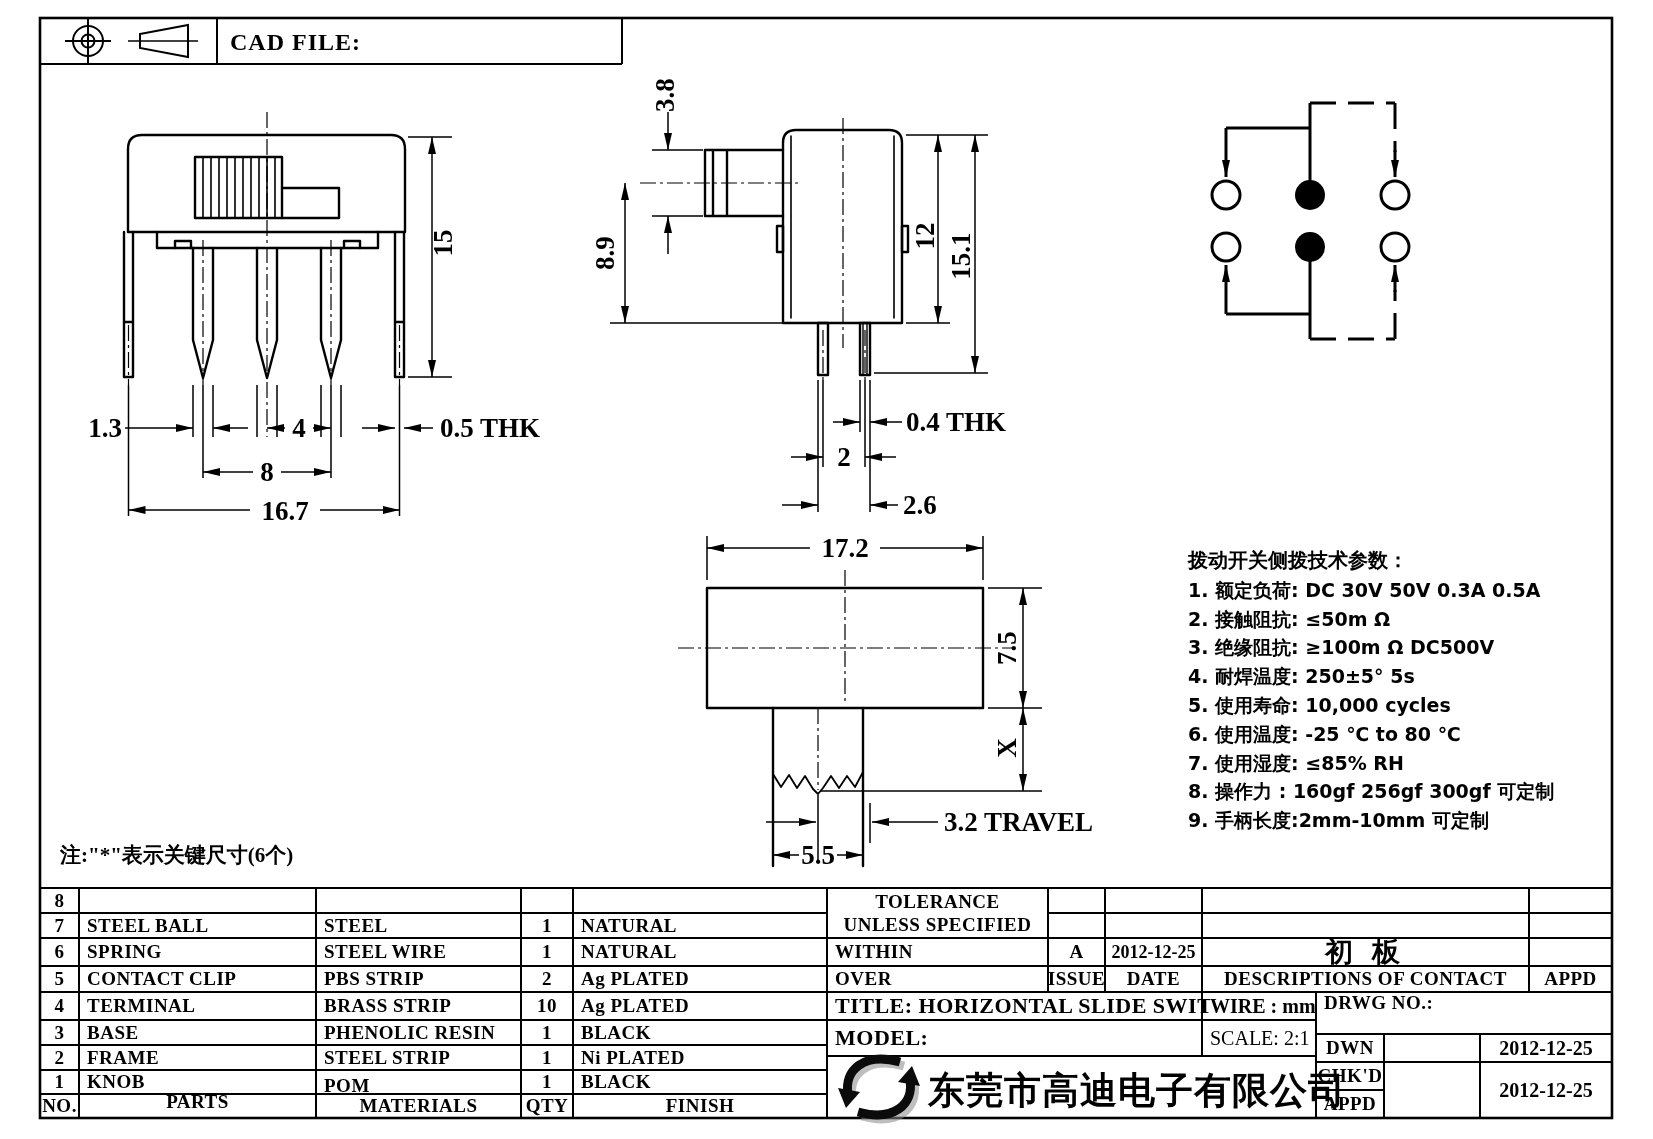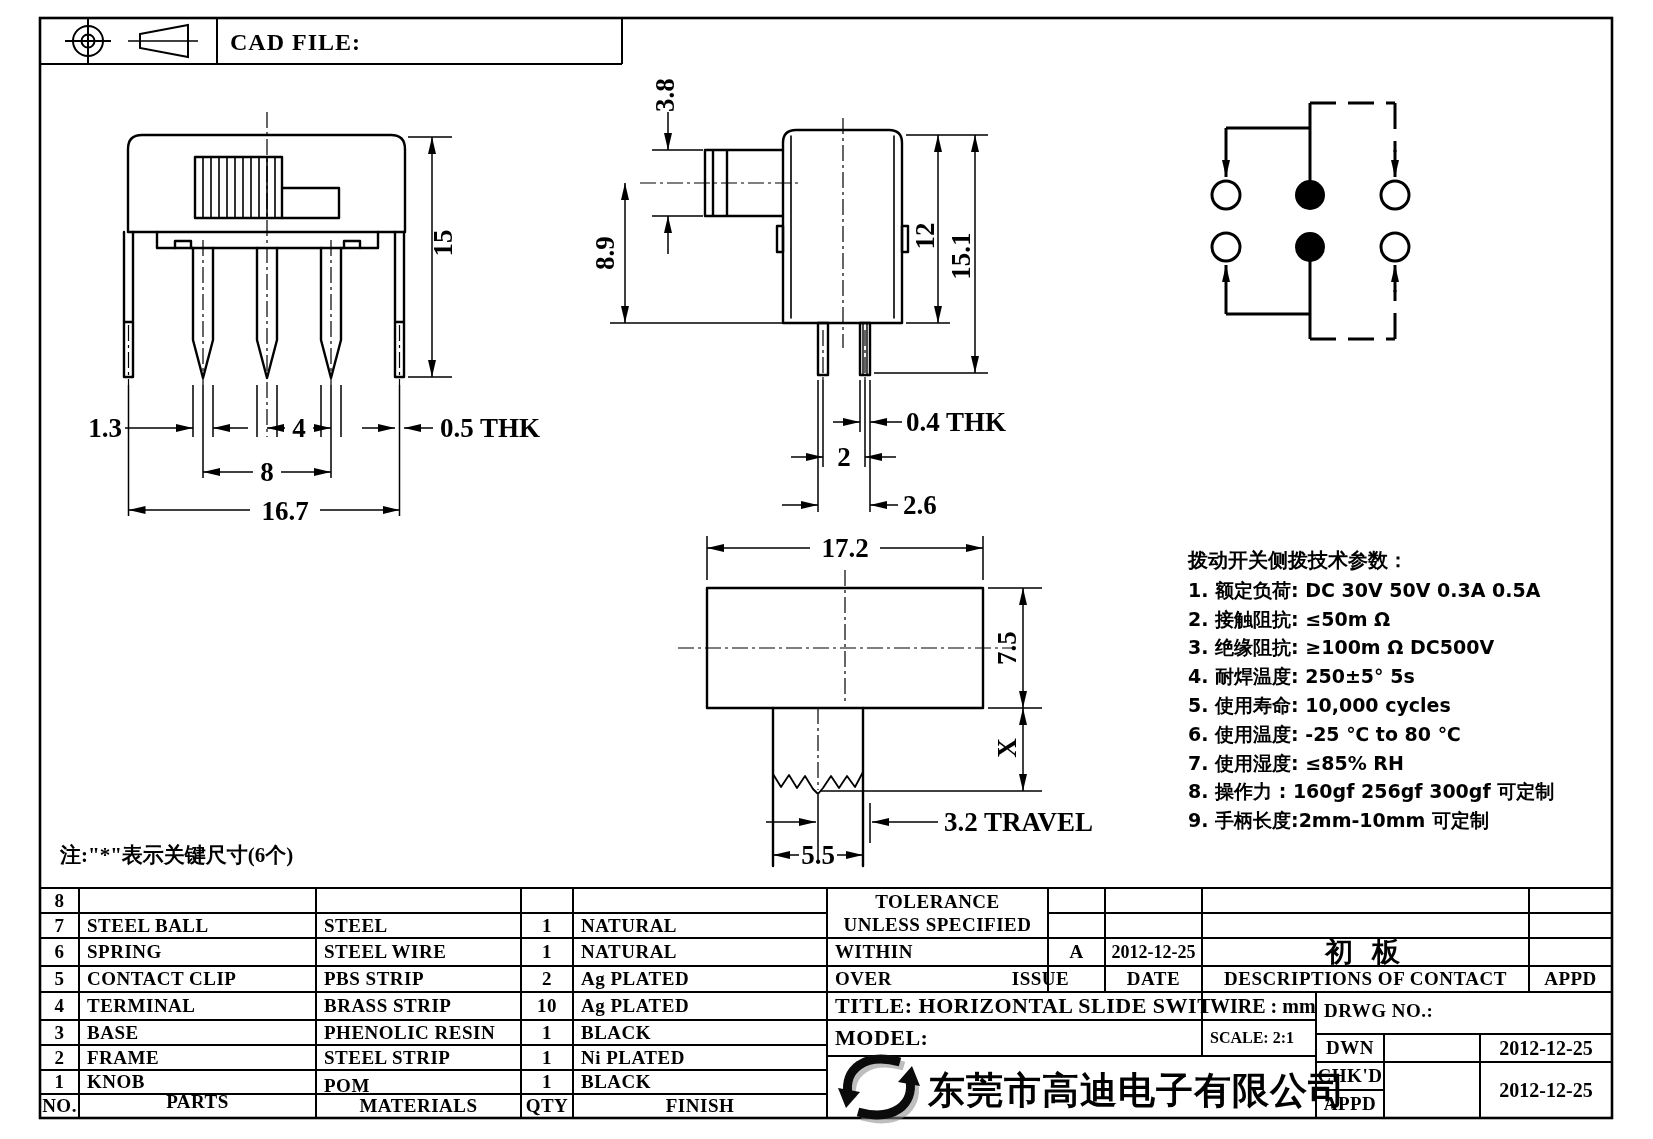--- a/index.html
+++ b/index.html
@@ -293,30 +293,30 @@
 <div class="cell c t19" style="left:521px;top:1094px;width:52px;height:24px">QTY</div>
 <div class="cell c t19" style="left:573px;top:1094px;width:254px;height:24px">FINISH</div>
 
 <div class="cell c t19" style="left:827px;top:890px;width:221px;height:24px">TOLERANCE</div>
 <div class="cell c t19" style="left:827px;top:914px;width:221px;height:22px">UNLESS   SPECIFIED</div>
 <div class="cell l t19" style="left:827px;top:938px;width:221px;height:28px">WITHIN</div>
 <div class="cell l t19" style="left:827px;top:966px;width:221px;height:26px">OVER</div>
 <div class="cell c t19" style="left:1048px;top:938px;width:57px;height:28px">A</div>
 <div class="cell c" style="left:1105px;top:938px;width:97px;height:28px;font-weight:bold;font-size:18px">2012-12-25</div>
 <div class="cell c t21" style="left:1202px;top:938px;width:327px;height:28px;letter-spacing:6px">初 板</div>
-<div class="cell c t19" style="left:1012px;top:966px;width:57px;height:26px">ISSUE</div>
+<div class="cell c t19" style="left:1048px;top:966px;width:57px;height:26px">ISSUE</div>
 <div class="cell c t19" style="left:1105px;top:966px;width:97px;height:26px">DATE</div>
 <div class="cell c t19" style="left:1202px;top:966px;width:327px;height:26px">DESCRIPTIONS  OF  CONTACT</div>
 <div class="cell c t19" style="left:1529px;top:966px;width:83px;height:26px">APPD</div>
 
 <div class="cell l t23" style="left:827px;top:992px;width:375px;height:28px">TITLE:  HORIZONTAL  SLIDE  SWITCH</div>
 <div class="cell l t23" style="left:827px;top:1020px;width:375px;height:36px">MODEL:</div>
 <div class="cell l" style="left:1202px;top:992px;width:114px;height:28px;font-weight:bold;font-size:20px">WIRE : mm</div>
-<div class="cell l" style="left:1202px;top:1020px;width:114px;height:36px;font-weight:bold;font-size:16px">SCALE: 2:1</div>
-<div class="cell l t19" style="left:1316px;top:992px;width:296px;height:42px;align-items:flex-start;padding-top:8px">DRWG  NO.:</div>
+<div class="cell l" style="left:1202px;top:1020px;width:114px;height:36px;font-weight:normal;font-size:20px">SCALE: 2:1</div>
+<div class="cell l t19" style="left:1316px;top:992px;width:296px;height:42px;align-items:flex-start;">DRWG  NO.:</div>
 <div class="cell c t19" style="left:1316px;top:1034px;width:68px;height:28px">DWN</div>
 <div class="cell c t19" style="left:1316px;top:1062px;width:68px;height:28px">CHK'D</div>
 <div class="cell c t19" style="left:1316px;top:1090px;width:68px;height:28px">APPD</div>
 <div class="cell c" style="left:1480px;top:1034px;width:132px;height:28px;font-weight:bold;font-size:20px">2012-12-25</div>
 <div class="cell c" style="left:1480px;top:1062px;width:132px;height:56px;font-weight:bold;font-size:20px">2012-12-25</div>
 <div id="company">东莞市高迪电子有限公司</div>
 
 </div>
 
 </body></html>

